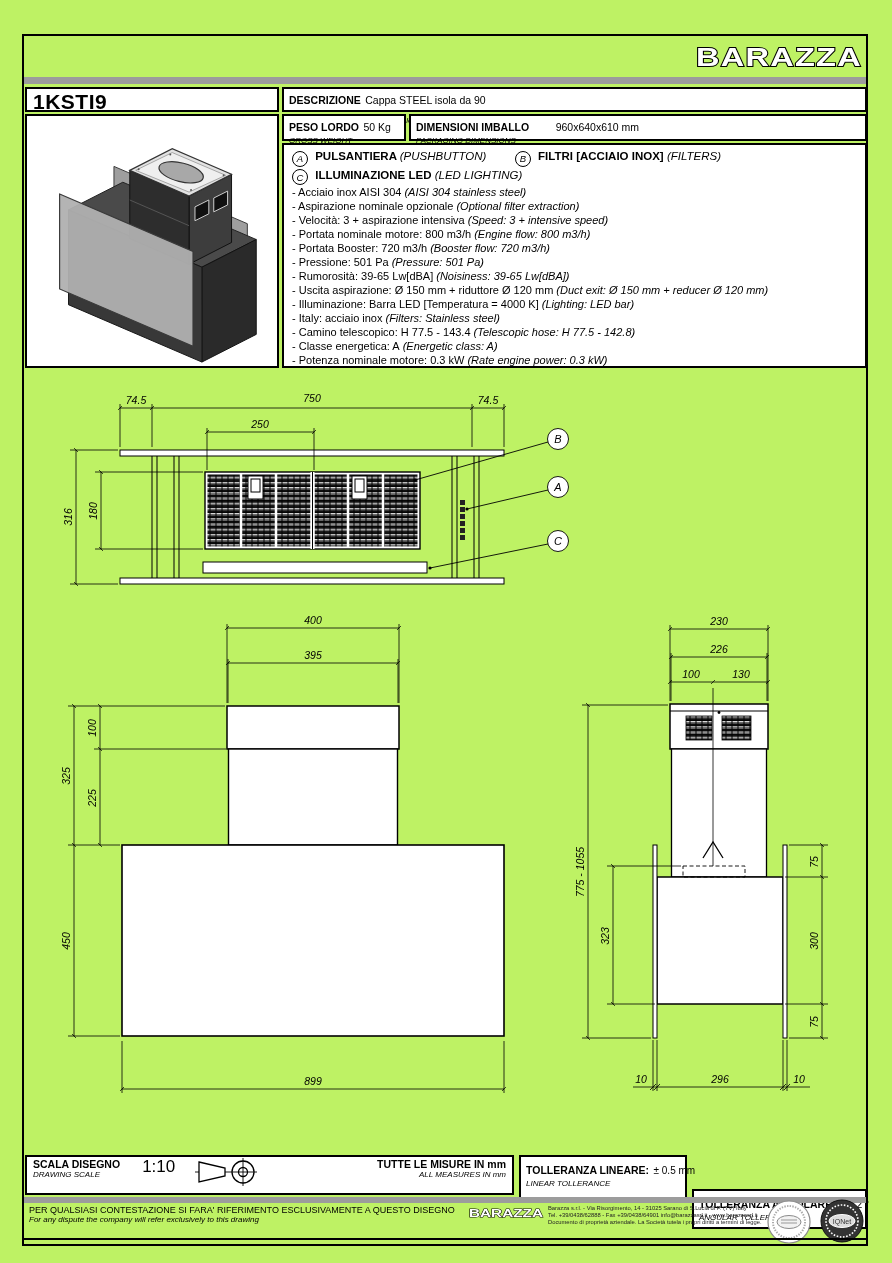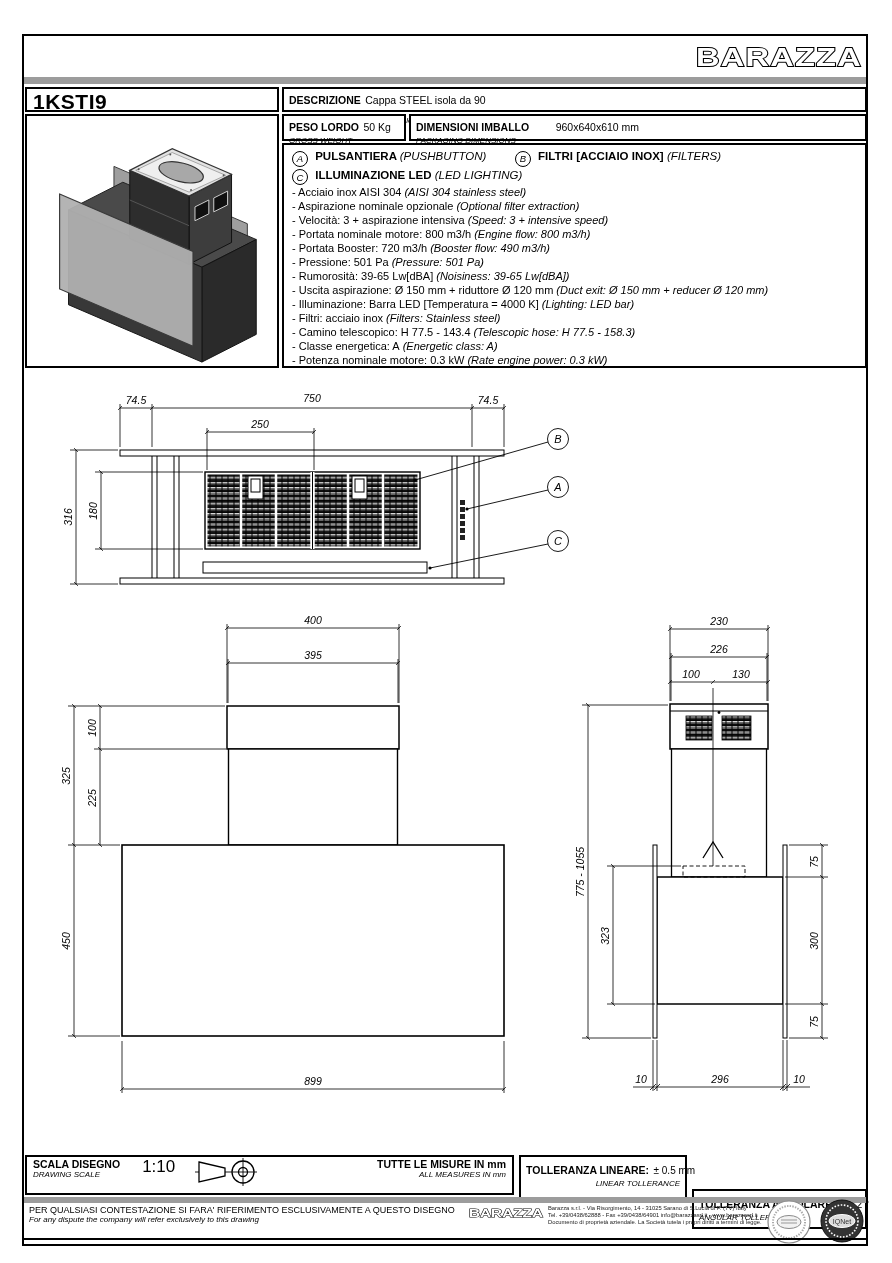--- a/index.html
+++ b/index.html
@@ -1,16 +1,16 @@
 <!DOCTYPE html>
 <html><head>
 <meta charset="utf-8">
 <style>
   html,body{margin:0;padding:0;background:#e9e9e9;}
-  .page{position:relative;width:892px;height:1263px;background:#ffffff;font-family:"Liberation Sans",sans-serif;color:#000;overflow:hidden;}
+  .page{position:relative;width:892px;height:1263px;background:#bef264;font-family:"Liberation Sans",sans-serif;color:#000;overflow:hidden;}
   .abs{position:absolute;box-sizing:border-box;}
   .bx{border:2px solid #000;background:#fff;}
   .graybar{background:#9c9c9c;}
   .b{font-weight:bold;}
   .code{font-size:21px;font-weight:bold;letter-spacing:.5px;padding:1px 6px;}
   .lbl{font-size:10.5px;font-weight:bold;line-height:11px;}
   .sub{font-size:8px;font-style:italic;line-height:9px;}
   .val{font-size:10.5px;font-weight:normal;}
   .desc-line{white-space:nowrap;padding:1px 5px 0 5px;}
   .specs{padding:3px 8px;font-size:11px;line-height:14px;}
@@ -125,27 +125,27 @@
       <span class="circ">
           <span>C</span>
         </span>
       <span>ILLUMINAZIONE LED</span>
       <span class="feat-en">(LED LIGHTING)</span>
     </div>
     <div class="spec-line"><span>- Acciaio inox AISI 304</span><span class="en">(AISI 304 stainless steel)</span></div>
     <div class="spec-line"><span>- Aspirazione nominale opzionale</span><span class="en">(Optional filter extraction)</span></div>
     <div class="spec-line"><span>- Velocità: 3 + aspirazione intensiva</span><span class="en">(Speed: 3 + intensive speed)</span></div>
     <div class="spec-line"><span>- Portata nominale motore: 800 m3/h</span><span class="en">(Engine flow: 800 m3/h)</span></div>
-    <div class="spec-line"><span>- Portata Booster: 720 m3/h</span><span class="en">(Booster flow: 490 m3/h)</span></div>
+    <div class="spec-line"><span>- Portata Booster: 720 m3/h</span><span class="en">(Booster flow: 720 m3/h)</span></div>
     <div class="spec-line"><span>- Pressione: 501 Pa</span><span class="en">(Pressure: 501 Pa)</span></div>
     <div class="spec-line"><span>- Rumorosità: 39-65 Lw[dBA]</span><span class="en">(Noisiness: 39-65 Lw[dBA])</span></div>
     <div class="spec-line"><span>- Uscita aspirazione: Ø 150 mm + riduttore Ø 120 mm</span><span class="en">(Duct exit: Ø 150 mm + reducer Ø 120 mm)</span></div>
     <div class="spec-line"><span>- Illuminazione: Barra LED [Temperatura = 4000 K]</span><span class="en">(Lighting: LED bar)</span></div>
-    <div class="spec-line"><span>- Filtri: acciaio inox</span><span class="en">(Filters: Stainless steel)</span></div>
-    <div class="spec-line"><span>- Camino telescopico: H 77.5 - 143.4</span><span class="en">(Telescopic hose: H 77.5 - 158.3)</span></div>
+    <div class="spec-line"><span>- Italy: acciaio inox</span><span class="en">(Filters: Stainless steel)</span></div>
+    <div class="spec-line"><span>- Camino telescopico: H 77.5 - 143.4</span><span class="en">(Telescopic hose: H 77.5 - 142.8)</span></div>
     <div class="spec-line"><span>- Classe energetica: A</span><span class="en">(Energetic class: A)</span></div>
     <div class="spec-line"><span>- Potenza nominale motore: 0.3 kW</span><span class="en">(Rate engine power: 0.3 kW)</span></div>
   </div>
 
   <svg class="abs" style="left:25px;top:370px;" width="842" height="782" viewBox="25 370 842 782" fill="none" stroke="#000" stroke-width="1">
     <defs>
       <marker id="tk" viewBox="0 0 10 10" refX="5" refY="5" markerWidth="8" markerHeight="8" orient="auto">
         <path d="M2,8 L8,2" stroke="#000" stroke-width="1.2" fill="none"></path>
       </marker>
       <pattern id="hatch" width="6" height="5.2" patternUnits="userSpaceOnUse">
@@ -350,21 +350,21 @@
         <circle cx="48" cy="15" r="4.5"></circle>
       <line x1="34" y1="15" x2="62" y2="15" stroke-width="0.9"></line>
         <line x1="48" y1="1" x2="48" y2="29" stroke-width="0.9"></line>
     </svg>
     <div style="flex:1;"></div>
     <div class="ftr-stack" style="padding:2px 6px;text-align:right;">
       <span class="lbl">TUTTE LE MISURE IN mm</span>
       <span class="sub">ALL MEASURES IN mm</span>
     </div>
   </div>
-  <div class="abs bx" style="left:519px;top:1155px;width:168px;height:44px;text-align:right;">
+  <div class="abs bx" style="left:519px;top:1155px;width:168px;height:44px;">
     <div style="padding:3px 5px 0 5px;white-space:nowrap;">
       <span class="lbl">TOLLERANZA LINEARE:</span>
       <span class="tolval">± 0.5 mm</span>
     </div>
     <div class="sub" style="padding:1px 5px;">LINEAR TOLLERANCE</div>
   </div>
   <div class="abs bx" style="left:692px;top:1189px;width:175px;height:40px;">
     <div style="padding:3px 5px 0 5px;white-space:nowrap;">
       <span class="lbl">TOLLERANZA ANGOLARE:</span>
       <span class="tolval">± 0.2 °</span>

